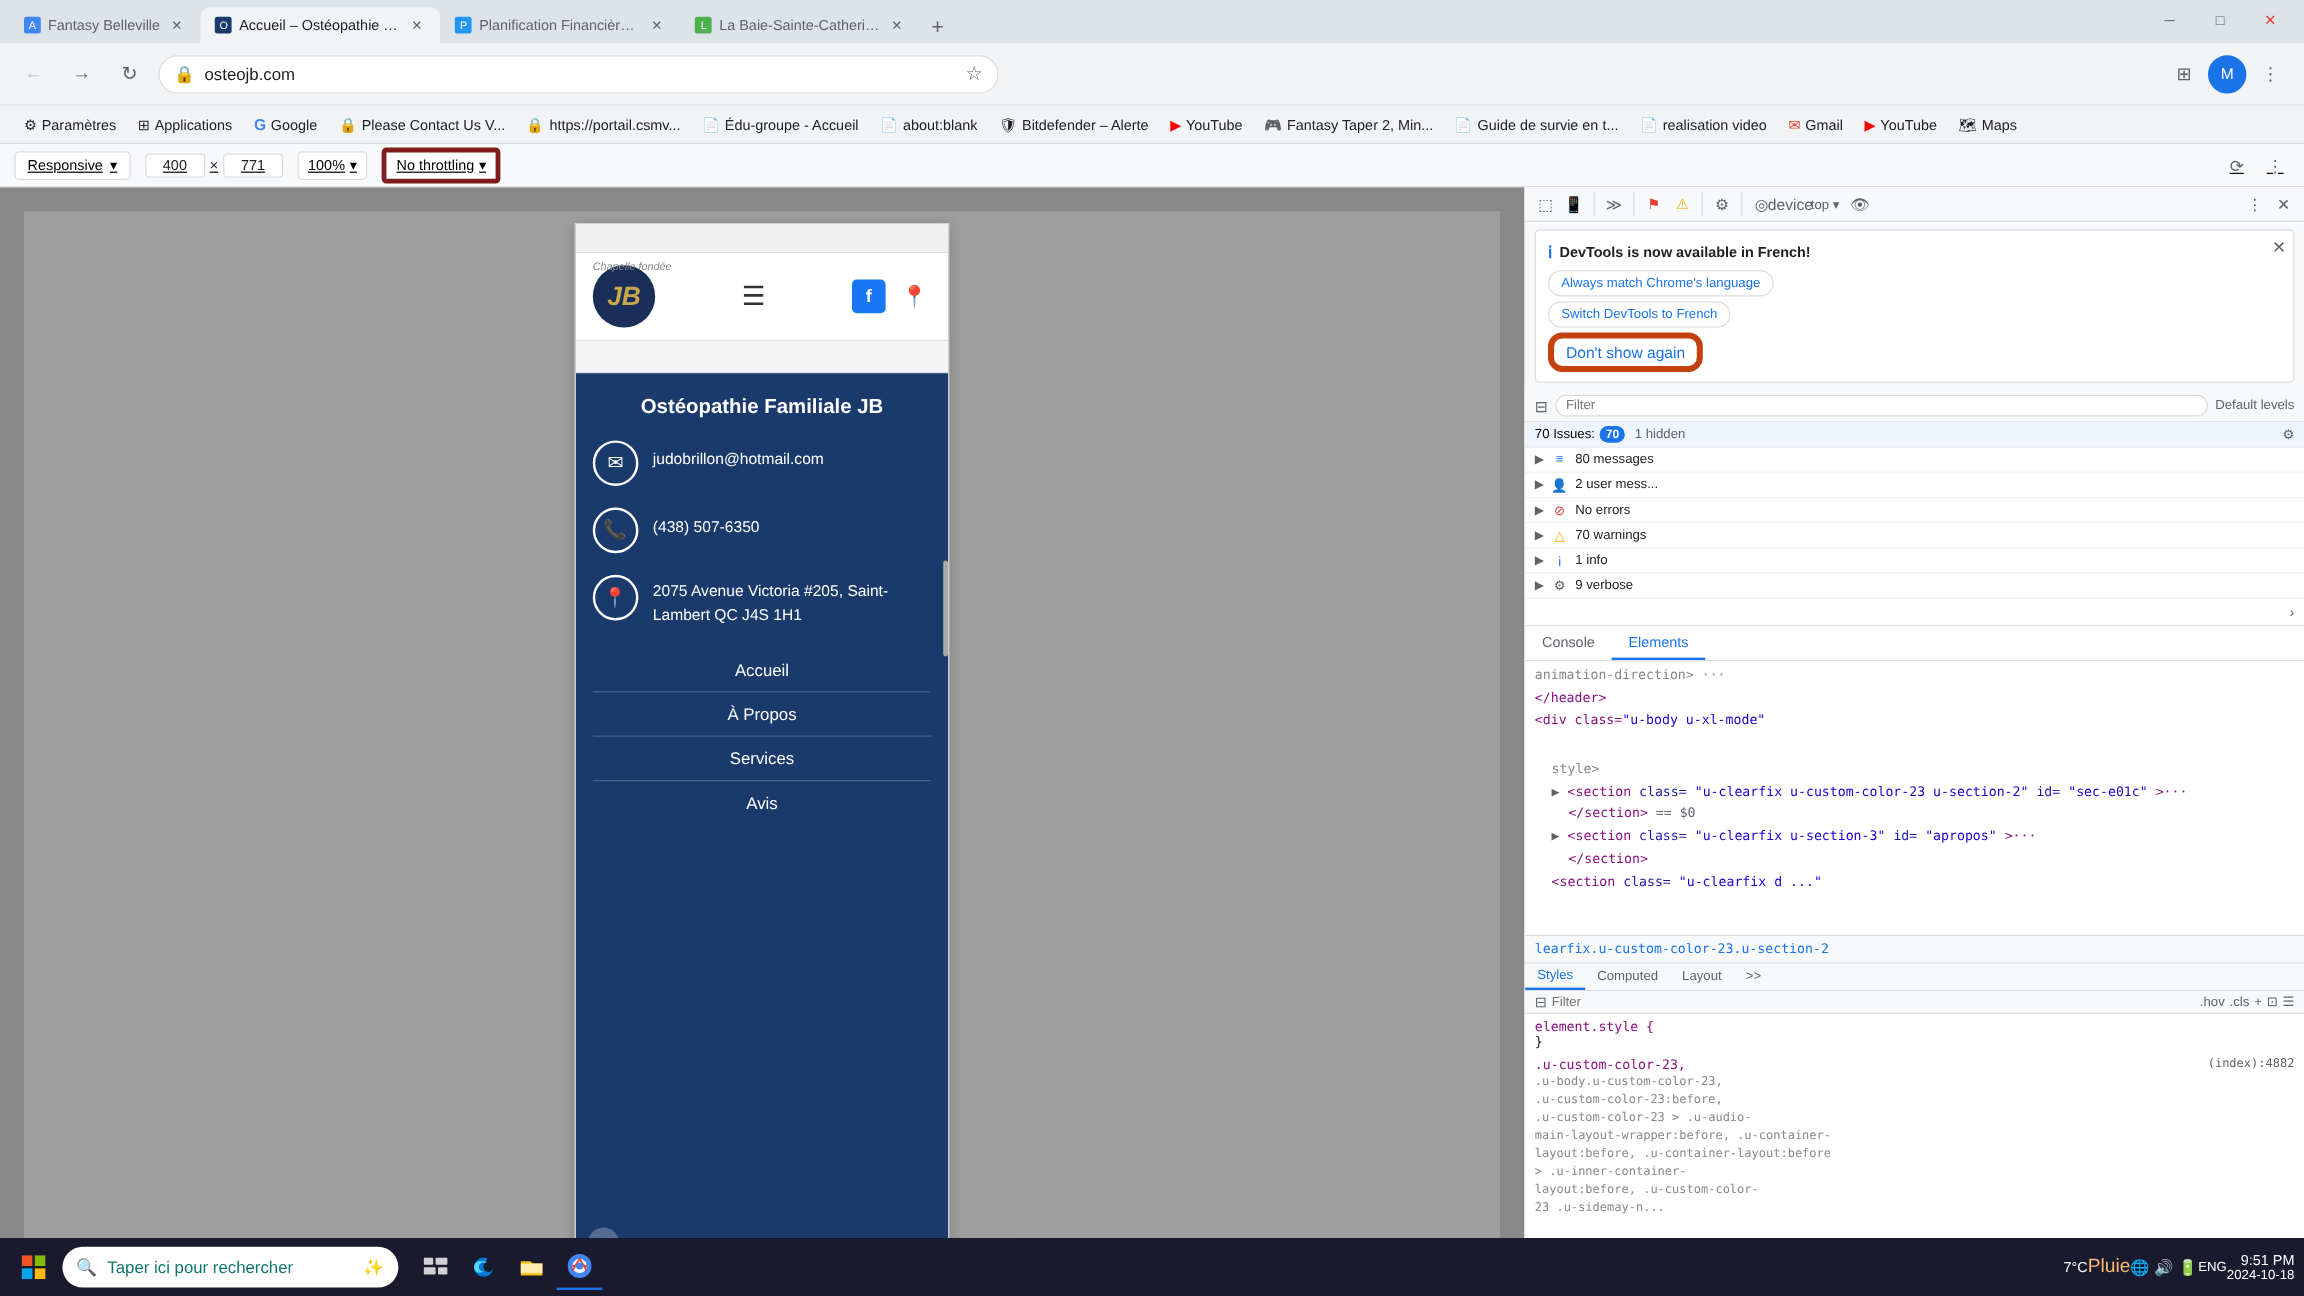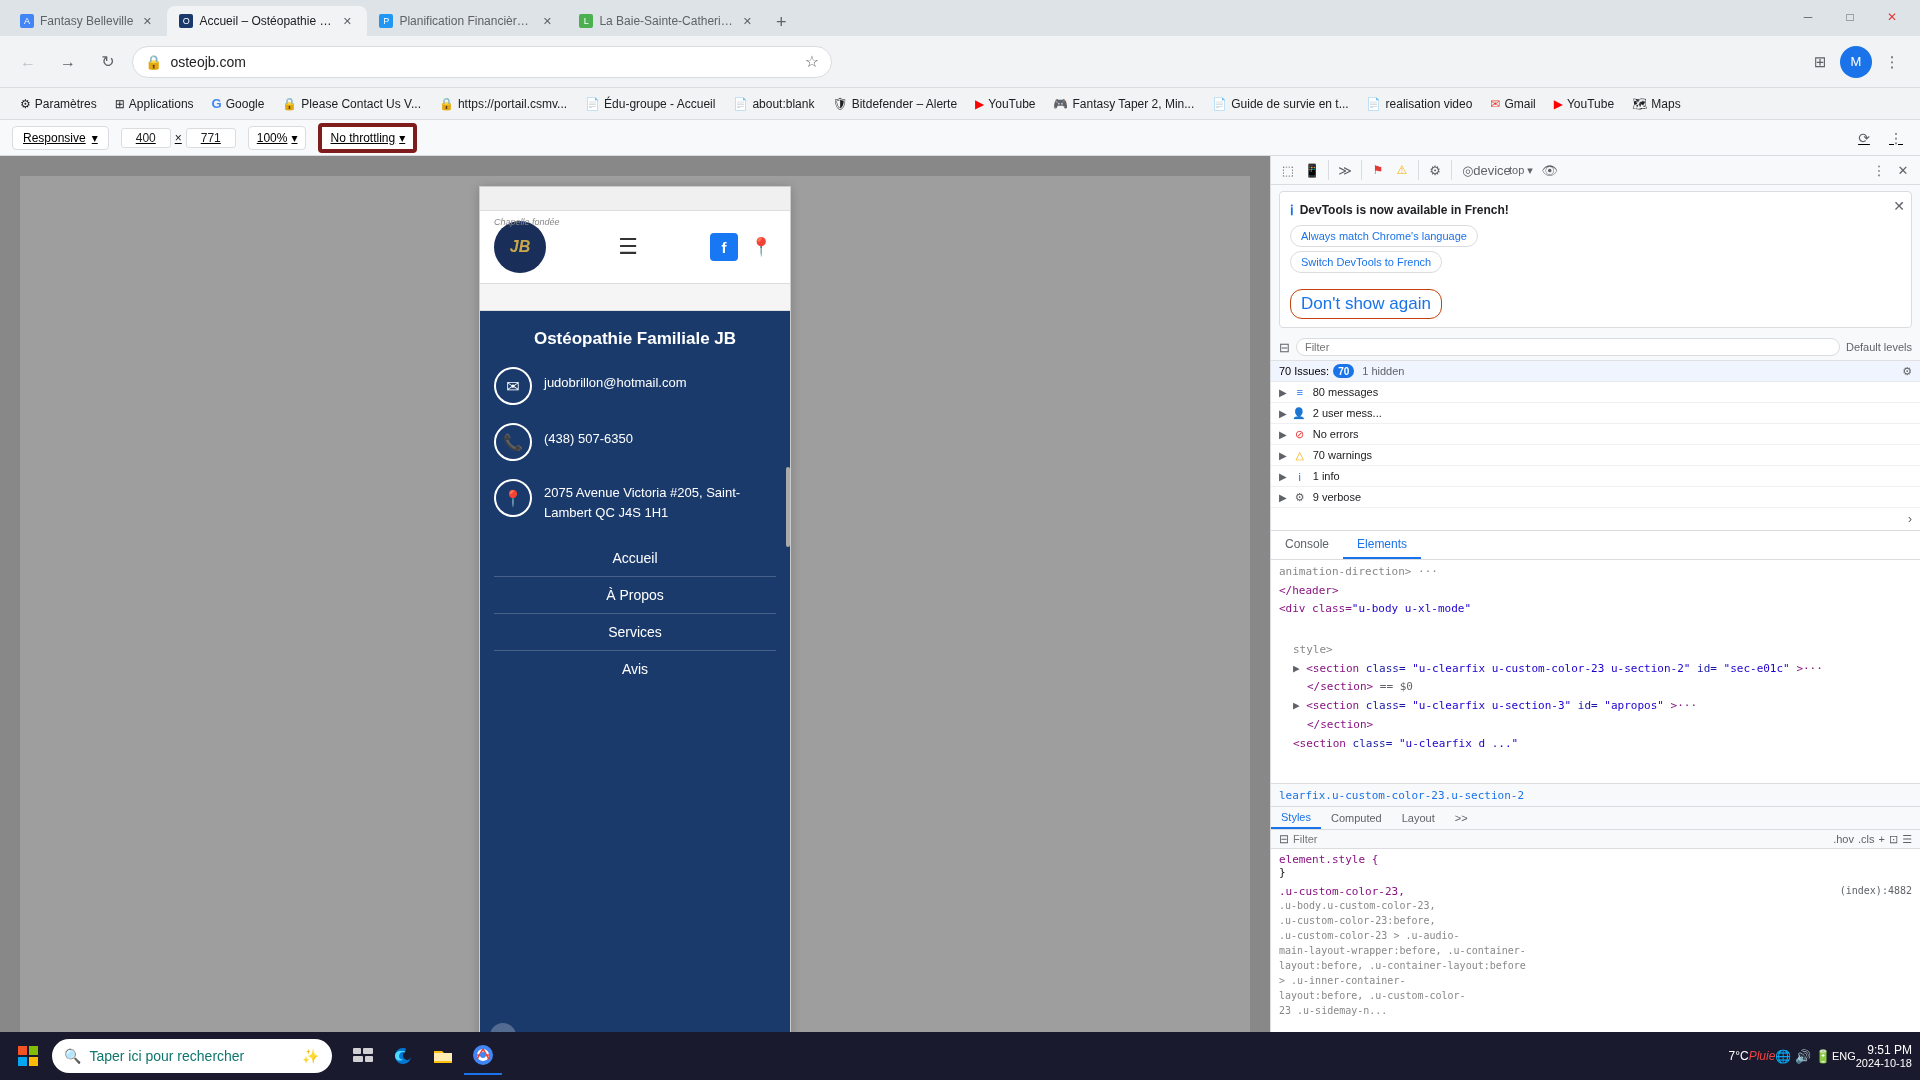--- a/index.html
+++ b/index.html
@@ -198,21 +198,21 @@
     <div class="website-preview" style="flex:1;background:#888;display:flex;justify-content:center;overflow:hidden;">
 
       <div style="width:100%;background:#9e9e9e;position:relative;display:flex;justify-content:center;">
         <div class="mobile-frame" style="margin-top:10px;width:312px;min-height:600px;position:relative;">
 
           <div style="height:24px;background:#f0f0f0;border-bottom:1px solid #ddd;"></div>
 
           <div style="background:white;padding:8px 14px;display:flex;align-items:center;justify-content:space-between;min-height:72px;position:relative;">
             <div style="display:flex;align-items:center;gap:8px;">
               <div style="width:52px;height:52px;border-radius:50%;background:#1a2e5a;display:flex;align-items:center;justify-content:center;position:relative;">
-                <span style="color:#c9a84c;font-size:16px;font-weight:bold;font-style:italic;">JB</span>
+                <span style="color:#c9a84c;font-size:22px;font-weight:bold;font-style:italic;">JB</span>
               </div>
               <div style="position:absolute;top:6px;left:14px;font-size:9px;color:#888;font-style:italic;">Chapelle fondée</div>
             </div>
             <div style="font-size:22px;color:#333;cursor:pointer;">☰</div>
             <div style="display:flex;gap:10px;align-items:center;">
               <div style="width:28px;height:28px;background:#1877f2;border-radius:4px;display:flex;align-items:center;justify-content:center;color:white;font-weight:bold;font-size:15px;">f</div>
               <div style="width:28px;height:28px;display:flex;align-items:center;justify-content:center;color:#e53935;font-size:18px;">📍</div>
             </div>
           </div>
 
@@ -278,21 +278,21 @@
 
       <div style="background:white;border:1px solid #dadce0;border-radius:4px;margin:6px 8px;padding:8px 28px 8px 10px;position:relative;">
         <div style="font-size:12px;font-weight:600;color:#202124;margin-bottom:6px;display:flex;align-items:center;gap:6px;">
           <span style="color:#1a73e8;font-size:14px;">ℹ</span>
           <span>DevTools is now available in French!</span>
         </div>
         <div style="position:absolute;top:6px;right:6px;color:#5f6368;cursor:pointer;font-size:14px;">✕</div>
         <div style="display:flex;flex-direction:column;gap:4px;">
           <button style="display:inline-block;padding:4px 10px;border:1px solid #dadce0;border-radius:12px;font-size:11px;color:#1a73e8;cursor:pointer;background:white;text-align:left;width:fit-content;">Always match Chrome's language</button>
           <button style="display:inline-block;padding:4px 10px;border:1px solid #dadce0;border-radius:12px;font-size:11px;color:#1a73e8;cursor:pointer;background:white;text-align:left;width:fit-content;">Switch DevTools to French</button>
-          <button style="display:inline-block;padding:4px 10px;border:1px solid #c2410c;border-radius:12px;font-size:17px;color:#1a73e8;cursor:pointer;background:white;text-align:left;width:fit-content;margin-top:12px;">Don't show again</button>
+          <button style="display:inline-block;padding:4px 10px;border:5px solid #c2410c;border-radius:12px;font-size:13px;color:#1a73e8;cursor:pointer;background:white;text-align:left;width:fit-content;">Don't show again</button>
         </div>
       </div>
 
       <div style="background:white;border-bottom:1px solid #dadce0;">
         <div style="display:flex;align-items:center;gap:6px;padding:4px 8px;background:#f8f9fa;border-bottom:1px solid #e0e0e0;">
           <div style="display:flex;align-items:center;gap:4px;">
             <span style="color:#5f6368;font-size:13px;">⊟</span>
           </div>
           <input type="text" style="flex: 1 1 0%; padding: 2px 8px; border: 1px solid rgb(218, 220, 224); border-radius: 12px; font-size: 11px;" placeholder="Filter">
           <span style="font-size:11px;color:#5f6368;margin-left:auto;">Default levels</span>
@@ -471,21 +471,21 @@
           <circle cx="10" cy="10" r="10" fill="#4285f4"></circle>
           <circle cx="10" cy="10" r="6" fill="white"></circle>
           <path d="M4 10h12M10 4l6 10M10 4L4 14" stroke="#ea4335" stroke-width="1.5" fill="none"></path>
           <circle cx="10" cy="10" r="3" fill="#4285f4"></circle>
         </svg>
       </div>
     </div>
 
     <div style="margin-left:auto;display:flex;align-items:center;gap:0;color:white;">
       <span style="font-size:12px;color:white;">7°C</span>
-      <span style="font-size:12px;color:#ef4444;font-style:italic;">Pluie</span>
+      <span style="font-size:16px;color:#fdba74;">Pluie</span>
       <div style="display:flex;align-items:center;gap:4px;">
         <span style="font-size:13px;color:white;">🌐</span>
         <span style="font-size:13px;color:white;">🔊</span>
         <span style="font-size:13px;color:white;">🔋</span>
       </div>
       <span style="font-size:11px;color:white;">ENG</span>
       <div style="text-align:right;">
         <span style="font-size:12px;display:block;">9:51 PM</span>
         <span style="font-size:11px;display:block;">2024-10-18</span>
       </div>

